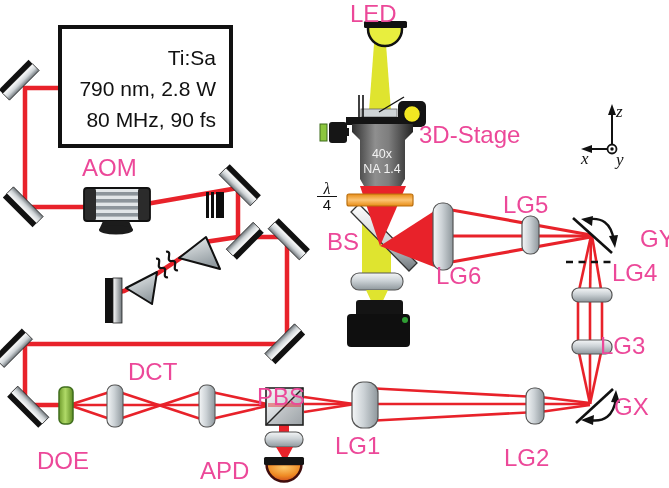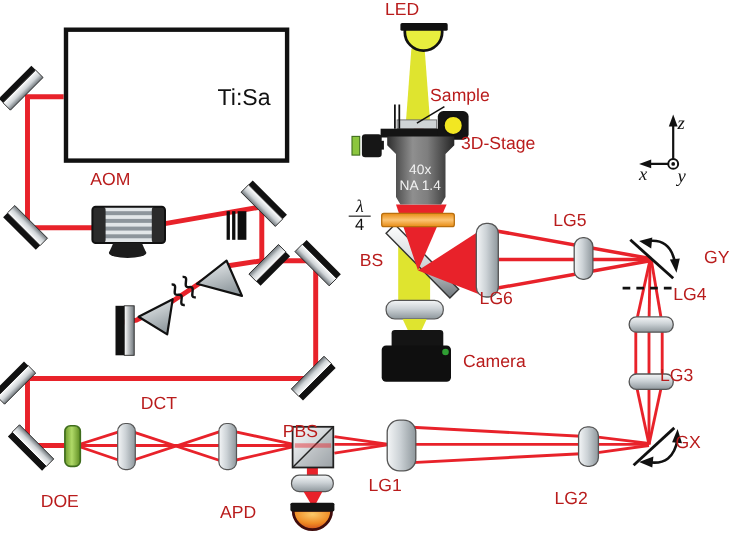--- a/index.html
+++ b/index.html
@@ -1,22 +1,22 @@
 <!DOCTYPE html>
 <html><head>
 <meta charset="utf-8">
 <style>
   html,body{margin:0;padding:0;background:#fff;}
   #stage{position:relative;width:669px;height:488px;background:#fff;overflow:hidden;
          font-family:"Liberation Sans",sans-serif;color:#111;}
   #stage svg{position:absolute;left:0;top:0;}
-  .lbl{position:absolute;font-size:16px;color:#b91c1c;white-space:nowrap;line-height:1.1;}
+  .lbl{position:absolute;font-size:24px;color:#ec4899;white-space:nowrap;line-height:1.1;}
   .axis-lbl{position:absolute;font-family:"Liberation Serif",serif;font-style:italic;
             font-size:17px;color:#111;}
-  #tisa-box{position:absolute;left:58px;top:25px;width:205px;height:123px;
+  #tisa-box{position:absolute;left:58px;top:25px;width:175px;height:123px;
             box-sizing:border-box;border:4px solid #111;background:#fff;
             display:flex;flex-direction:column;justify-content:center;align-items:flex-end;
             padding:4px 13px 0 4px;font-size:21px;line-height:31px;text-align:right;}
   #wp-frac{position:absolute;left:317px;top:181px;width:20px;text-align:center;
            font-size:15px;line-height:15px;}
   #wp-frac .num{display:block;border-bottom:1.6px solid #111;
                 font-family:"Liberation Serif",serif;font-style:italic;font-size:16px;}
   #wp-frac .den{display:block;}
 </style>
 </head>
@@ -303,40 +303,40 @@
     <line x1="612" y1="149" x2="590" y2="149"></line>
     <polygon points="608,115 616,115 612,104" fill="#111" stroke="none"></polygon>
     <polygon points="592,145 592,153 581,149" fill="#111" stroke="none"></polygon>
     <circle cx="612" cy="149" r="4.5" fill="#fff" stroke-width="1.8"></circle>
     <circle cx="612" cy="149" r="1.7" fill="#111" stroke="none"></circle>
   </g>
 </svg>
 
 <div id="tisa-box">
   <span>Ti:Sa</span>
+  <span>790 nm, 2.8 W</span>
+  <span>80 MHz, 90 fs</span>
 </div>
 
 <div class="lbl" style="left:350px;top:1px">LED</div>
-<div class="lbl" style="left:391px;top:79px">Sample</div>
 <div class="lbl" style="left:419px;top:122px">3D-Stage</div>
 <div class="lbl" style="left:82px;top:155px">AOM</div>
 <div class="lbl" style="left:327px;top:229px">BS</div>
 <div class="lbl" style="left:436px;top:263px">LG6</div>
 <div class="lbl" style="left:503px;top:192px">LG5</div>
 <div class="lbl" style="left:640px;top:226px">GY</div>
 <div class="lbl" style="left:612px;top:260px">LG4</div>
 <div class="lbl" style="left:600px;top:333px">LG3</div>
 <div class="lbl" style="left:614px;top:394px">GX</div>
 <div class="lbl" style="left:504px;top:445px">LG2</div>
 <div class="lbl" style="left:335px;top:433px">LG1</div>
 <div class="lbl" style="left:257px;top:384px">PBS</div>
 <div class="lbl" style="left:200px;top:458px">APD</div>
 <div class="lbl" style="left:37px;top:448px">DOE</div>
 <div class="lbl" style="left:128px;top:359px">DCT</div>
-<div class="lbl" style="left:421px;top:321px">Camera</div>
 
 <div id="wp-frac">
   <span class="num">λ</span>
   <span class="den">4</span>
 </div>
 
 <div class="axis-lbl" style="left:581px;top:149px">x</div>
 <div class="axis-lbl" style="left:616px;top:150px">y</div>
 <div class="axis-lbl" style="left:616px;top:102px">z</div>
 

